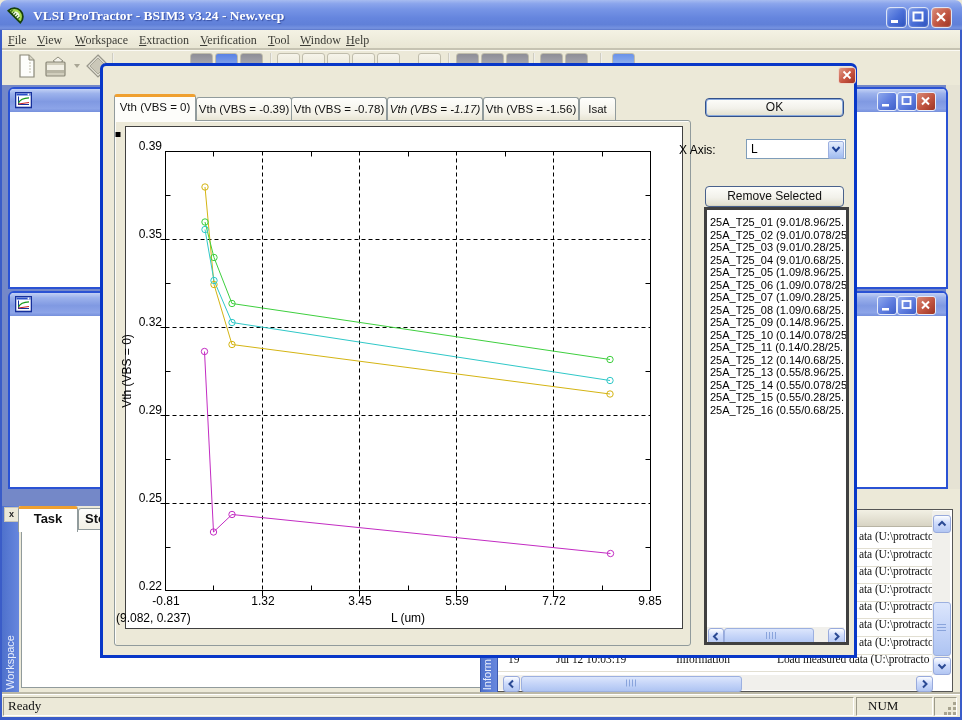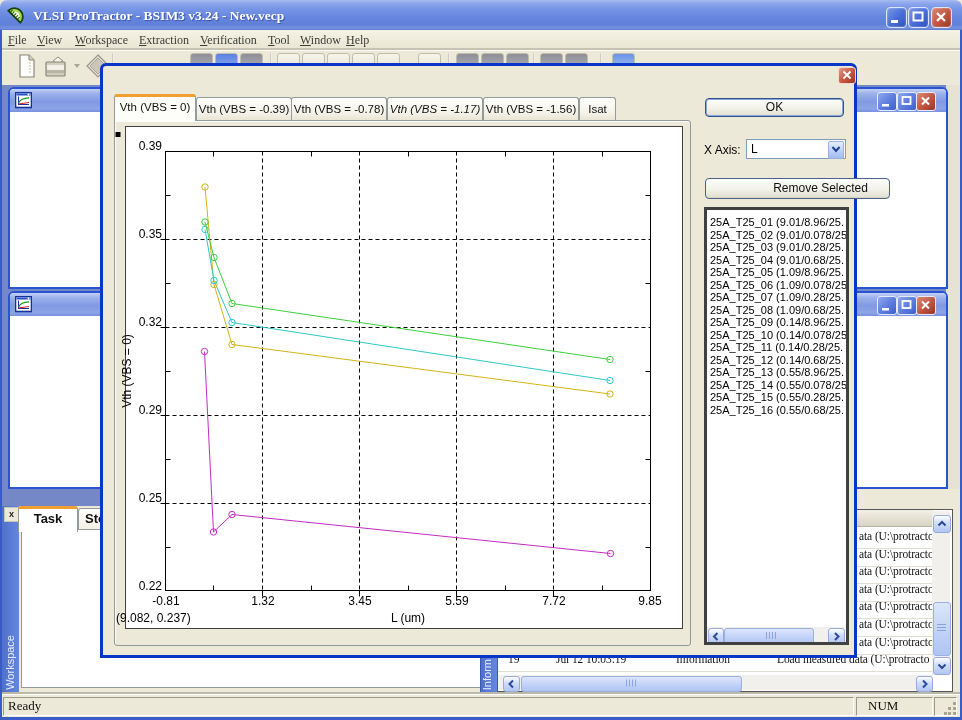--- a/index.html
+++ b/index.html
@@ -423,31 +423,31 @@
               <circle cx="94.5" cy="224.5" r="3.2"></circle>
               <circle cx="103.5" cy="405" r="3.2"></circle>
               <circle cx="122" cy="387.5" r="3.2"></circle>
               <circle cx="500.5" cy="426.5" r="3.2"></circle>
             </g>
         </g>
       </svg>
     </div>
 
     <div class="abs xpbtn" style="left:602px;top:32px;width:137px;height:17px;line-height:16px;border:1px solid #33518a;box-shadow:inset 0 0 0 1px #88a8dc;">OK</div>
-    <span class="abs" style="left:601px;top:77px;font:12px 'Liberation Sans',sans-serif;">X Axis:</span>
+    <span class="abs" style="left:576px;top:77px;font:12px 'Liberation Sans',sans-serif;">X Axis:</span>
     <div class="abs" id="combo">
         <span style="position:absolute;left:4px;top:2px;">L</span>
       <div style="position:absolute;right:1px;top:1px;width:14px;height:16px;border-radius:2px;
         background:linear-gradient(180deg,#e6eefc 0%,#c2d4f8 50%,#a0bcf0 100%);border:1px solid #9cb0e0;">
         <svg width="14" height="14">
             <path d="M3.5 5 L7 9 L10.5 5" fill="none" stroke="#1c3f94" stroke-width="2"></path>
           </svg>
       </div>
     </div>
-    <div class="abs xpbtn" style="left:602px;top:112px;width:137px;height:19px;line-height:18px;padding-left:46px;">Remove Selected</div>
+    <div class="abs xpbtn" style="left:602px;top:120px;width:137px;height:19px;line-height:18px;">Remove Selected</div>
     <div class="abs" id="list">
       <div style="top:6px">25A_T25_01 (9.01/8.96/25.</div>
       <div style="top:18.5px">25A_T25_02 (9.01/0.078/25</div>
       <div style="top:31px">25A_T25_03 (9.01/0.28/25.</div>
       <div style="top:43.5px">25A_T25_04 (9.01/0.68/25.</div>
       <div style="top:56px">25A_T25_05 (1.09/8.96/25.</div>
       <div style="top:68.5px">25A_T25_06 (1.09/0.078/25</div>
       <div style="top:81px">25A_T25_07 (1.09/0.28/25.</div>
       <div style="top:93.5px">25A_T25_08 (1.09/0.68/25.</div>
       <div style="top:106px">25A_T25_09 (0.14/8.96/25.</div>

